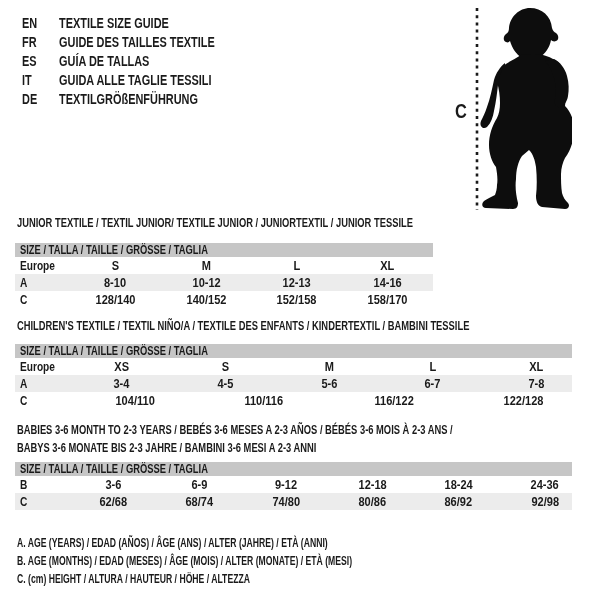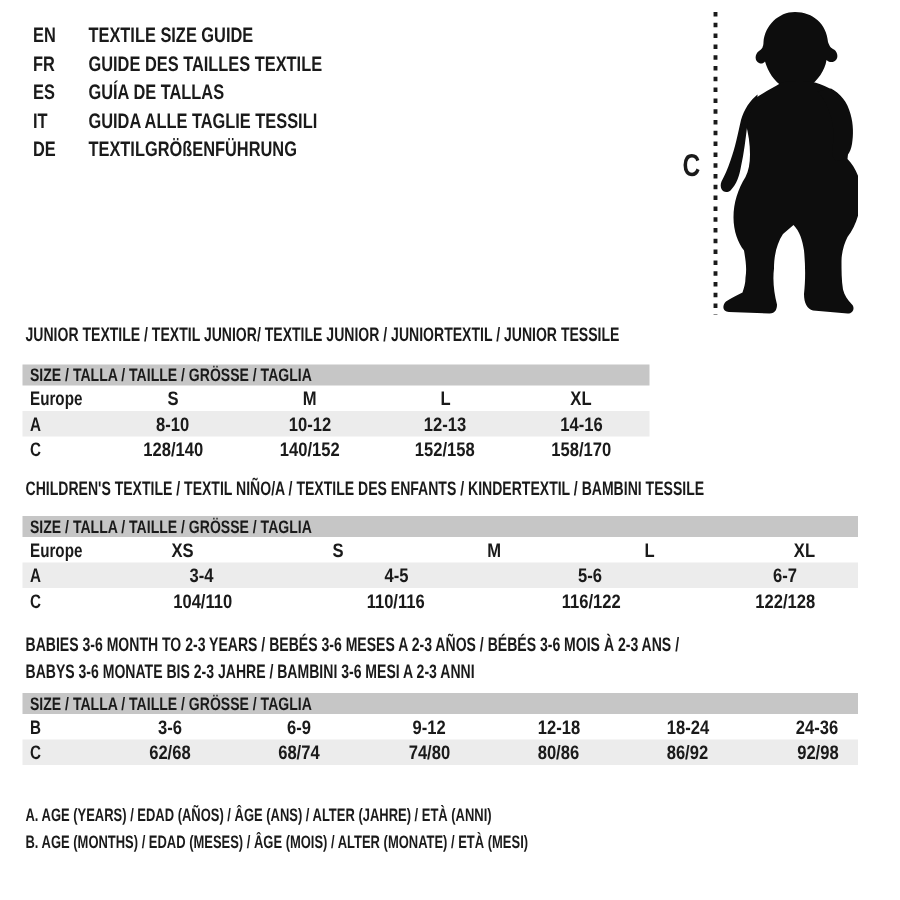--- a/index.html
+++ b/index.html
@@ -141,20 +141,21 @@
       <div class="tc"><span class="cc">M</span></div>
       <div class="tc"><span class="cc">L</span></div>
       <div class="tc"><span class="cc">XL</span></div>
     </div>
     <div class="trow alt">
       <div class="tc0"><span class="cx">A</span></div>
       <div class="tc"><span class="cc">3-4</span></div>
       <div class="tc"><span class="cc">4-5</span></div>
       <div class="tc"><span class="cc">5-6</span></div>
       <div class="tc"><span class="cc">6-7</span></div>
+      <div class="tc"><span class="cc">7-8</span></div>
     </div>
     <div class="trow">
       <div class="tc0"><span class="cx">C</span></div>
       <div class="tc"><span class="cc">104/110</span></div>
       <div class="tc"><span class="cc">110/116</span></div>
       <div class="tc"><span class="cc">116/122</span></div>
       <div class="tc"><span class="cc">122/128</span></div>
     </div>
   </div>
 
@@ -186,15 +187,18 @@
     </div>
   </div>
 
   <div class="footnotes">
     <div>
         <span class="cxt">A. AGE (YEARS) / EDAD (AÑOS) / ÂGE (ANS) / ALTER (JAHRE) / ETÀ (ANNI)</span>
       </div>
     <div>
         <span class="cxt">B. AGE (MONTHS) / EDAD (MESES) / ÂGE (MOIS) / ALTER (MONATE) / ETÀ (MESI)</span>
       </div>
+    <div>
+        <span class="cxt">C. (cm) HEIGHT / ALTURA / HAUTEUR / HÖHE / ALTEZZA</span>
+      </div>
   </div>
 
 </div>
 
 </body></html>

